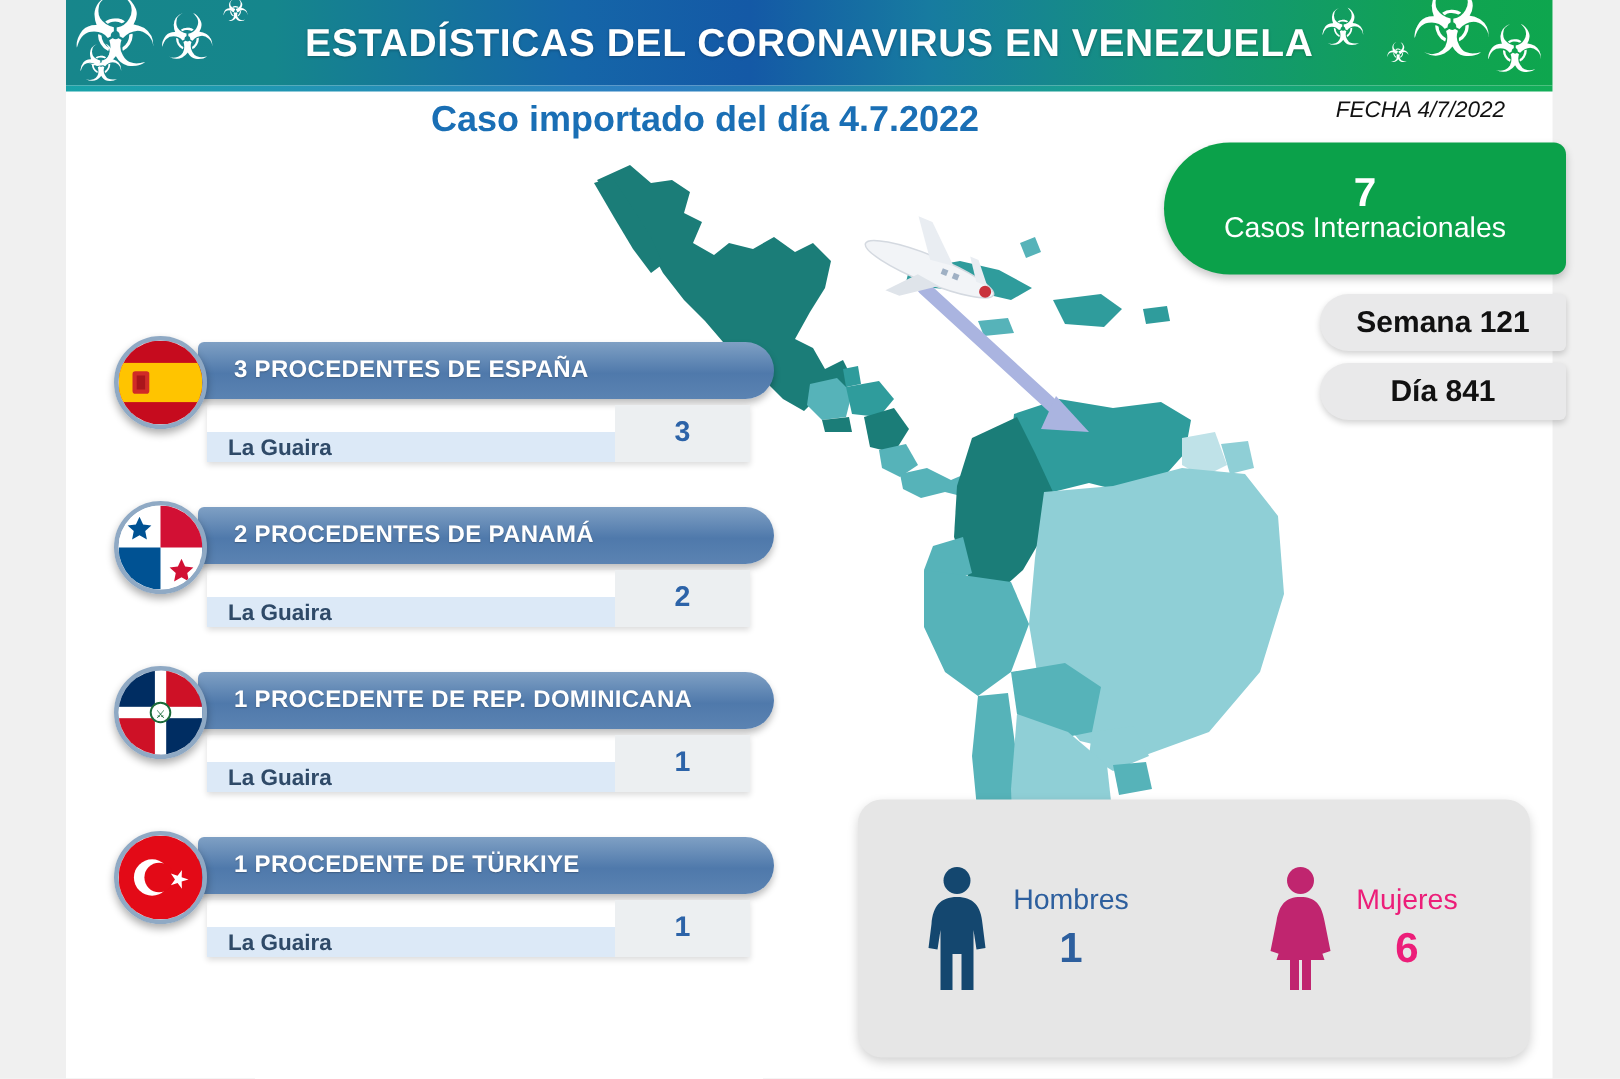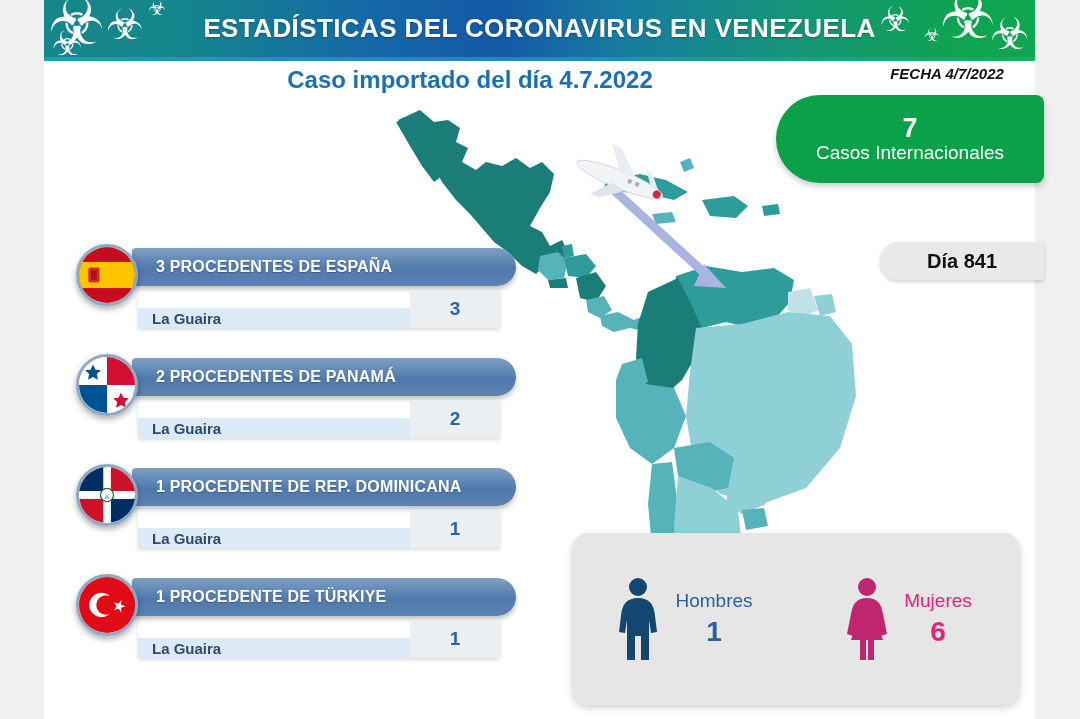--- a/index.html
+++ b/index.html
@@ -40,21 +40,21 @@
 
   
   .subtitle {
     position: absolute; left: 150px; top: 60px; width: 640px; height: 40px;
     display: flex; align-items: center; justify-content: center;
     color: #1a6fb5; font-size: 24px; font-weight: bold; white-space: nowrap;
   }
   .fecha {
     position: absolute; left: 862px; top: 62px; width: 170px; height: 22px;
     display: flex; align-items: center; justify-content: center;
-    color: #111111; font-size: 15px; font-weight: bold; font-style: italic;
+    color: #111111; font-size: 15px; font-weight: normal; font-style: italic;
     white-space: nowrap;
   }
 
   
   .map { position: absolute; left: 390px; top: 96px; width: 470px; height: 560px; }
   .map svg { display:block; width: 100%; height: 100%; }
 
   
   .intl-box {
     position: absolute; left: 776px; top: 95px; width: 268px; height: 88px;
@@ -70,21 +70,21 @@
     position: absolute; left: 880px; width: 164px; height: 38px;
     background: #e9e9ea; border-radius: 19px 4px 4px 19px;
     box-shadow: 0 2px 4px rgba(0,0,0,.18);
     display: flex; align-items: center; justify-content: center;
     color: #111111; font-size: 20px; font-weight: bold; white-space: nowrap;
   }
   .pill.semana { top: 196px; }
   .pill.dia { top: 242px; }
 
   
-  .rows { position: absolute; left: 76px; top: 242px; width: 460px; }
+  .rows { position: absolute; left: 76px; top: 222px; width: 460px; }
   .row { position: relative; height: 110px; }
   .flag {
     position: absolute; left: 0; top: 2px; width: 62px; height: 62px;
     border-radius: 50%; overflow: hidden; z-index: 3;
     border: 3px solid #8fa9c4;
     box-shadow: 0 3px 6px rgba(0,0,0,.33);
   }
   .flag svg { display:block; width: 100%; height: 100%; }
   .hbar {
     position: absolute; left: 56px; top: 6px; width: 384px; height: 38px;
@@ -217,20 +217,21 @@
         <rect x="54" y="20" width="4" height="4" fill="#9fb0c4"></rect>
         <rect x="62" y="20" width="4" height="4" fill="#9fb0c4"></rect>
       </g>
     </svg>
   </div>
 
   <div class="intl-box">
     <div class="intl-num">7</div>
     <div class="intl-label">Casos Internacionales</div>
   </div>
+  <div class="pill semana">Semana 121</div>
   <div class="pill dia">Día 841</div>
 
   <div class="rows">
 
     <div class="row">
       <div class="flag">
         <svg viewBox="0 0 60 60">
             <rect width="60" height="60" fill="#c60b1e"></rect>
             <rect y="16" width="60" height="28" fill="#ffc400"></rect>
             <rect x="10" y="22" width="12" height="16" rx="2" fill="#c8102e" opacity=".85"></rect>

